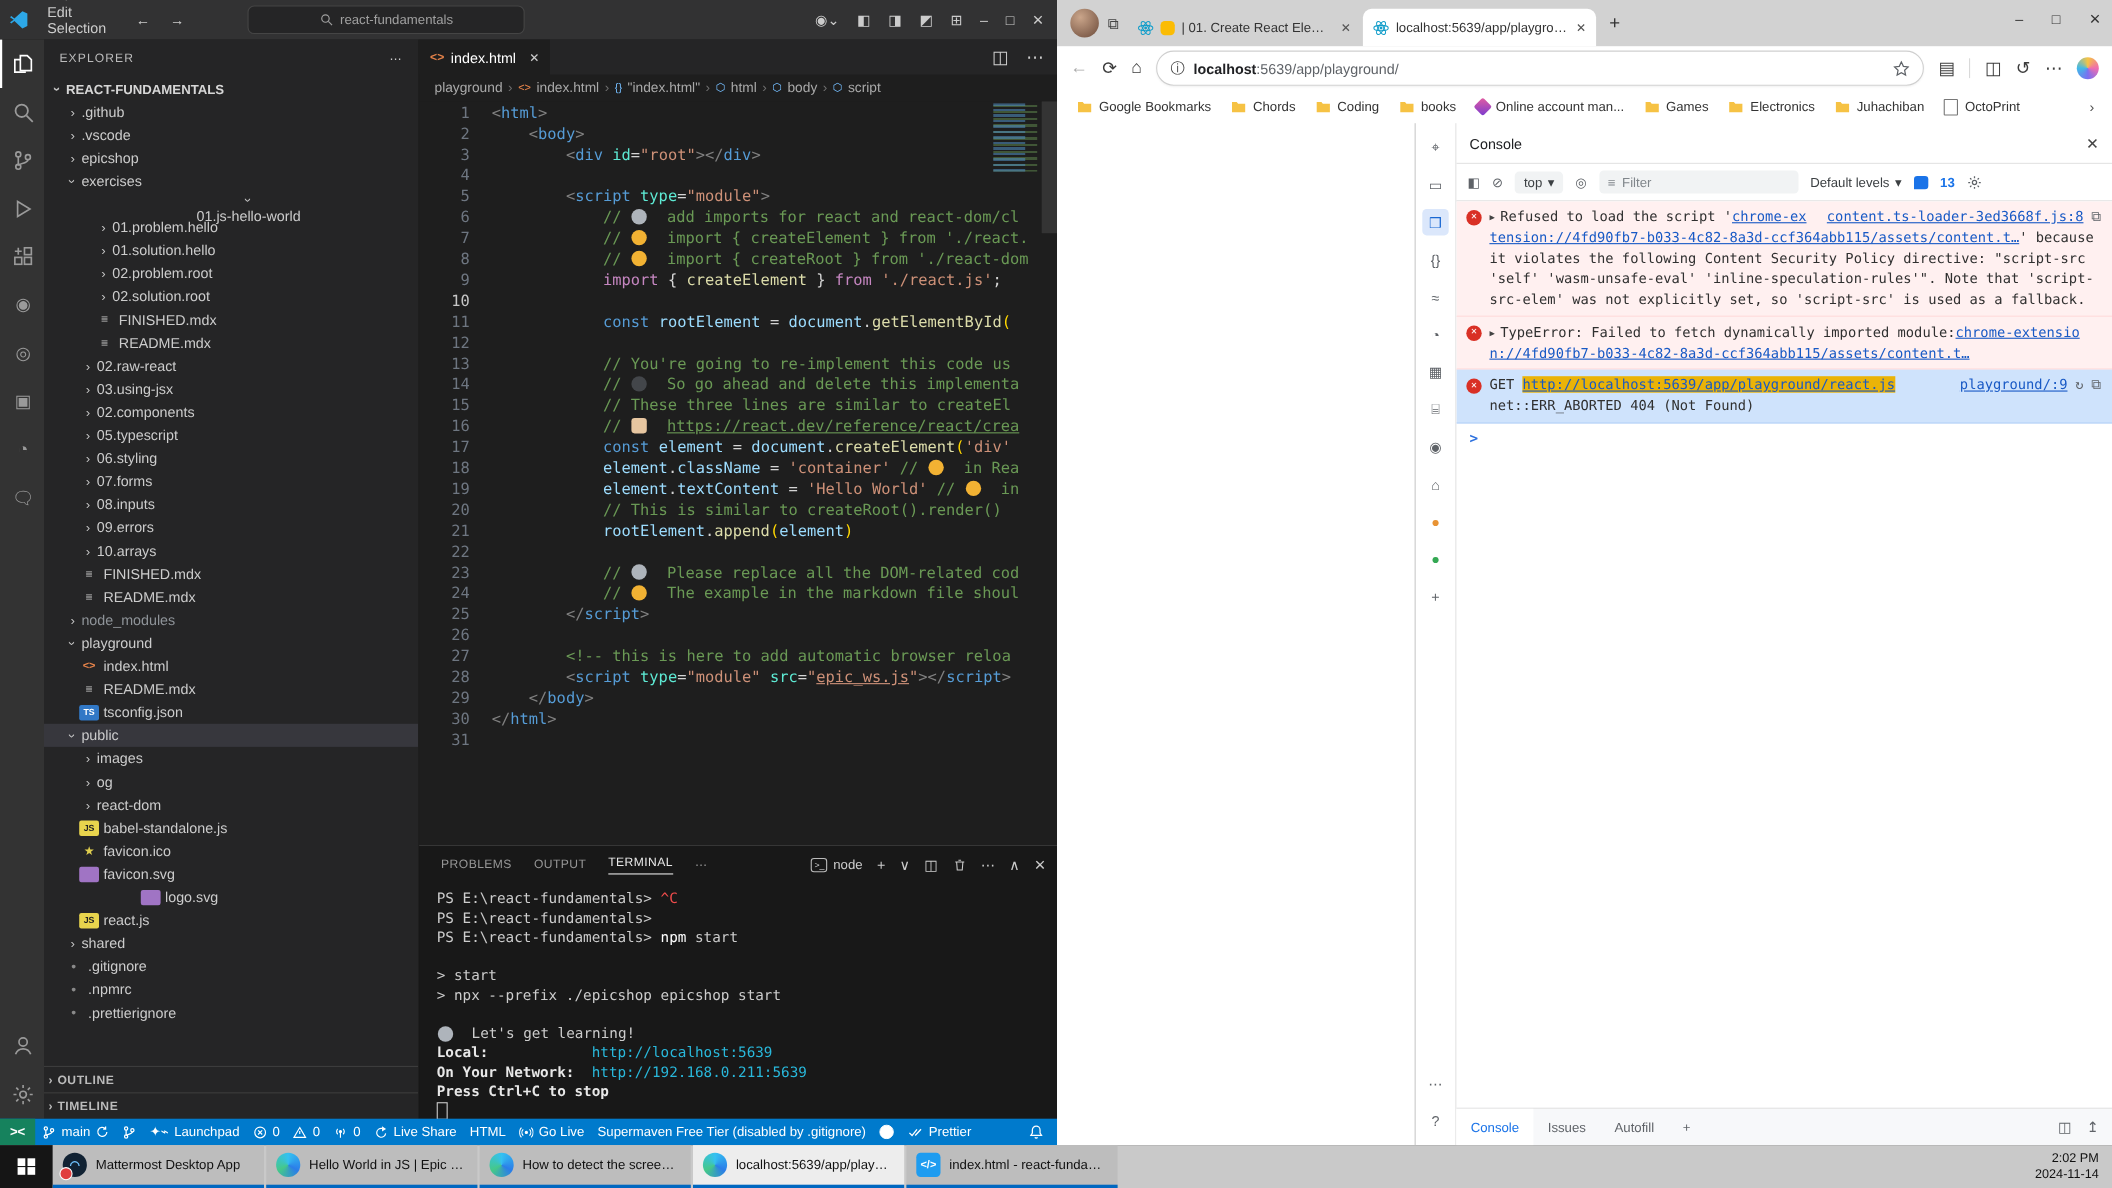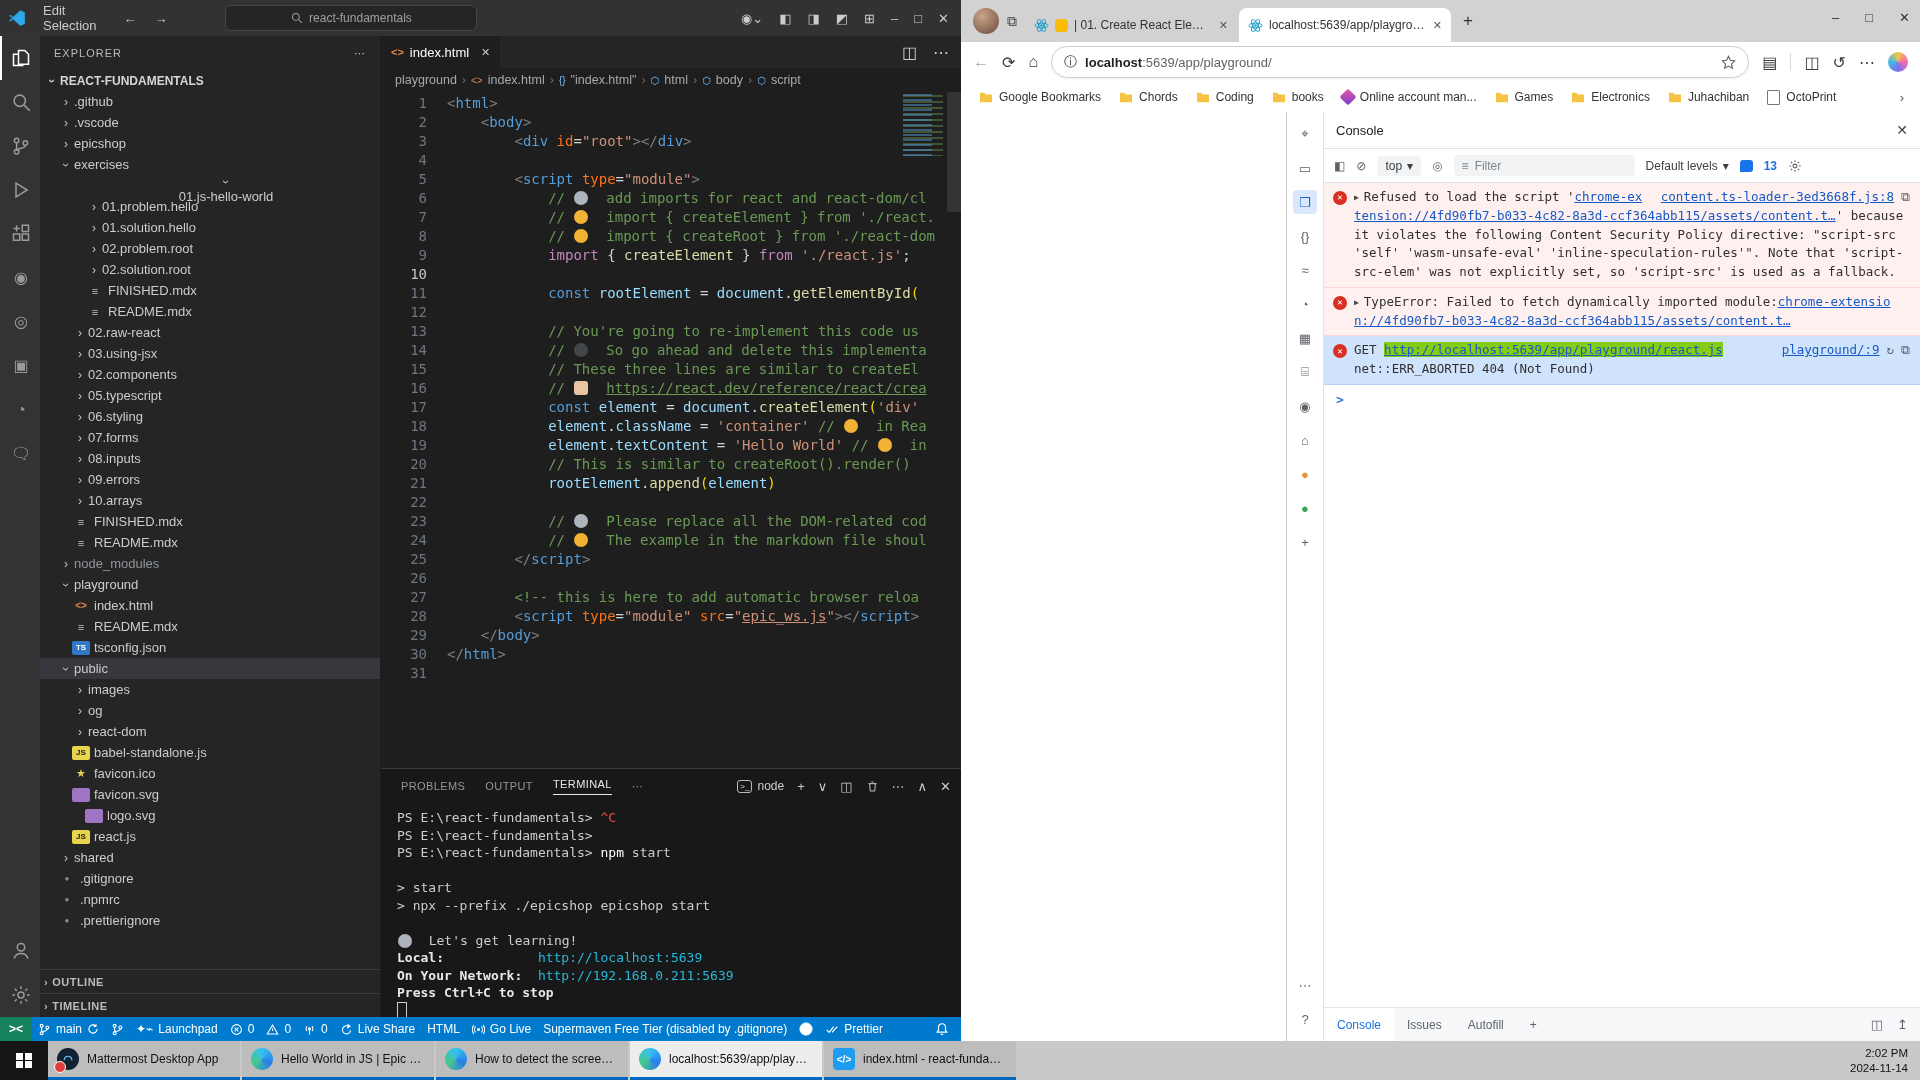--- a/index.html
+++ b/index.html
@@ -48,21 +48,21 @@
   .tabs-right{margin-left:auto;display:flex;align-items:center;gap:16px;color:#ccc;padding-right:12px}
   .crumbs{height:24px;flex:none;display:flex;align-items:center;gap:5px;color:#a9a9a9;font-size:12.5px;padding-left:14px;background:#1e1e1e}
   .crumbs .sep{color:#6f6f6f}
   .crumbs .cic{font-size:10px;color:#75beff}
   .crumbs .cic.orange{color:#e8844a}
 
   .editor{flex:1;position:relative;overflow:hidden;background:#1e1e1e;font:14px/19px "DejaVu Sans Mono",monospace;padding-top:2px}
   .cline{display:flex;height:19px;white-space:pre}
   .ln{width:46px;flex:none;text-align:right;padding-right:20px;color:#6e7681}
   .cline.cur .ln{color:#c6c6c6}
-  .cx-p{color:#808080}.cx-t{color:#569cd6}.cx-a{color:#f97316}.cx-o{color:#d4d4d4}.cx-s{color:#ce9178}
+  .cx-p{color:#808080}.cx-t{color:#569cd6}.cx-a{color:#5eead4}.cx-o{color:#d4d4d4}.cx-s{color:#ce9178}
   .cx-c{color:#6a9955}.cx-k{color:#c586c0}.cx-b{color:#569cd6}.cx-f{color:#dcdcaa}.cx-v{color:#9cdcfe}
   .cx-g{color:#ffd700}.cx-d{color:#d4d4d4}
   .cx-L{color:#6a9955;text-decoration:underline}
   .cx-S{color:#ce9178;text-decoration:underline}
   .em{display:inline-block;width:14px;height:14px;border-radius:50%;vertical-align:-2px;margin:0 1px}
   .em-koala{background:#aeb4bb}.em-money{background:#f2b233}.em-bomb{background:#43464a}
   .em-scroll{background:#e7c6a0;border-radius:3px}
   .minimap{position:absolute;right:16px;top:2px;width:42px;height:62px;opacity:.9;
     background:
       repeating-linear-gradient(180deg,rgba(86,156,214,.55) 0 2px,transparent 2px 5px),
@@ -132,21 +132,21 @@
   .ccount{color:#1a73e8;font-weight:600}
   .dt-msgs{flex:1;overflow:hidden;font:12.5px/1.5 "DejaVu Sans Mono",monospace;color:#303030}
   .cmsg{border-bottom:1px solid #ededed;padding:5px 10px 5px 30px;position:relative;word-break:break-word}
   .cmsg.err{background:#fff0f0;border-color:#ffd6d6}
   .cmsg.sel{background:#cfe3fc;border-color:#b6d2f7}
   .erricn{position:absolute;left:9px;top:8px;width:14px;height:14px;border-radius:50%;background:#d93025;color:#fff;
           font-size:9px;display:flex;align-items:center;justify-content:center}
   .caret{color:#444;font-size:8px;margin-right:5px;vertical-align:1px}
   .dlink{color:#1859c5;text-decoration:underline;word-break:break-all}
   .src{float:right;margin-left:14px;display:flex;gap:7px;align-items:center;color:#5f6368}
-  .hlk{background:#84cc16}
+  .hlk{background:#eab308}
   .dt-prompt{color:#2d71de;font-weight:700;padding:5px 12px;font-size:13px;font-family:"DejaVu Sans Mono",monospace}
   .dt-bottom{height:33px;flex:none;margin-top:auto;border-top:1px solid #e3e3e3;display:flex;align-items:center;font-size:12px;color:#5f6368;background:#f7f8fa}
   .dtb{padding:0 13px;height:100%;display:flex;align-items:center}
   .dtb.on{color:#1a73e8;background:#fff}
   .dtb-right{margin-left:auto;display:flex;gap:14px;padding-right:12px;color:#5f6368;font-size:13px}
 
   
   .taskbar{position:absolute;left:0;top:1041px;width:1920px;height:39px;background:#c9c9c9;display:flex;align-items:stretch}
   .start{width:48px;background:#151515;display:flex;align-items:center;justify-content:center;flex:none}
   .winlogo{display:grid;grid-template-columns:7px 7px;grid-template-rows:7px 7px;gap:1.5px}
@@ -426,21 +426,21 @@
           <div class="trow" style="padding-left: 32px;">
             <span class="fic" style="color: rgb(223, 206, 78);">★</span>
             <span class="tlabel">favicon.ico</span>
           </div>
           <div class="trow" style="padding-left: 32px;">
             <span class="fic">
               <span class="chip" style="background: rgb(160, 116, 196);"></span>
             </span>
             <span class="tlabel">favicon.svg</span>
           </div>
-          <div class="trow" style="padding-left: 45px;">
+          <div class="trow" style="padding-left: 45px; margin-left: 43px;">
             <span class="fic">
               <span class="chip" style="background: rgb(160, 116, 196);"></span>
             </span>
             <span class="tlabel">logo.svg</span>
           </div>
           <div class="trow" style="padding-left: 32px;">
             <span class="fic">
               <span class="chip" style="background: rgb(232, 212, 77); color: rgb(34, 34, 34);">JS</span>
             </span>
             <span class="tlabel">react.js</span>

